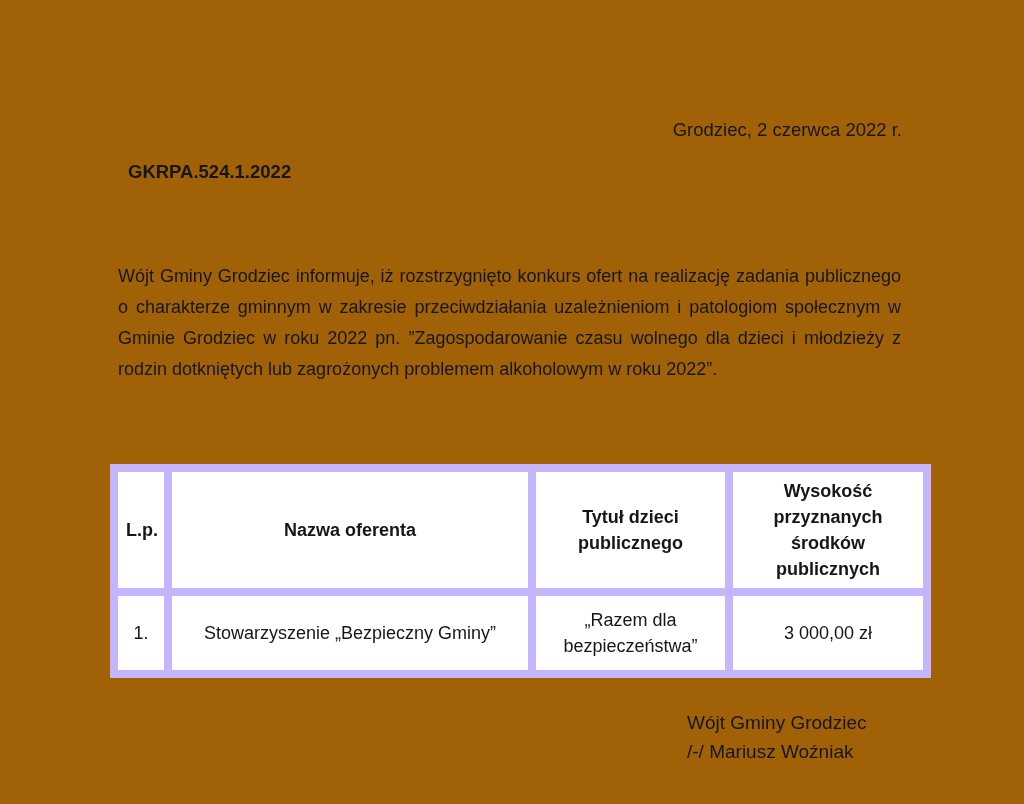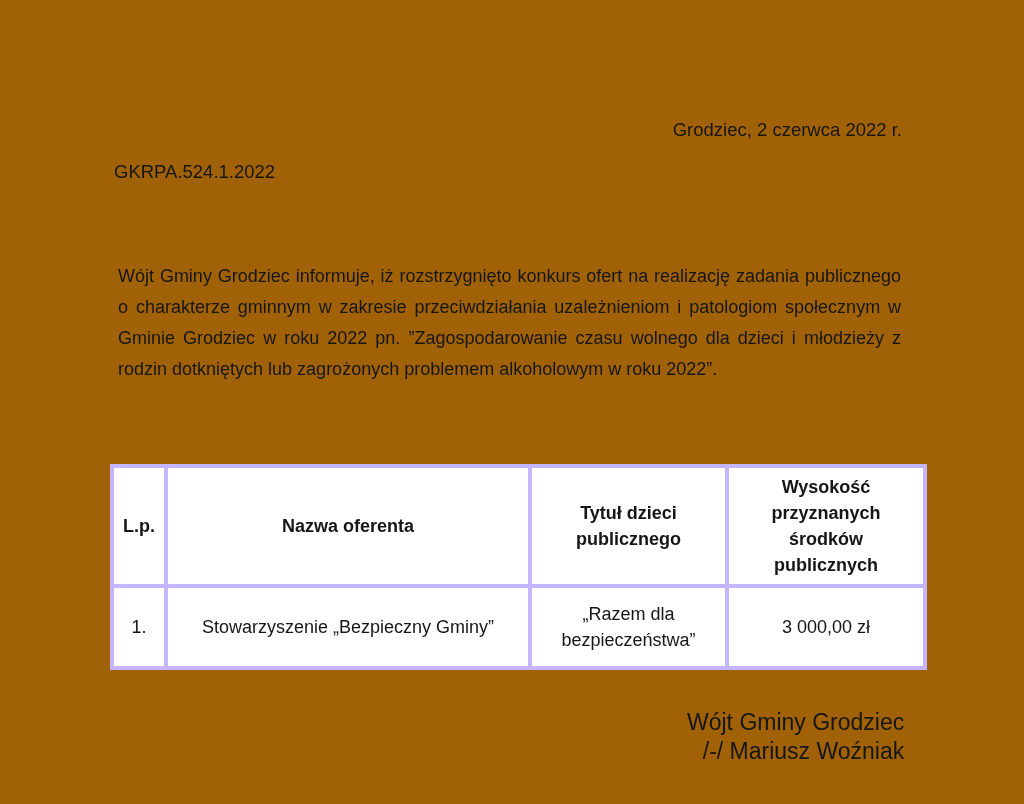--- a/index.html
+++ b/index.html
@@ -20,23 +20,23 @@
   .date-line {
     position: absolute;
     top: 119px;
     right: 122px;
     font-size: 18.5px;
     white-space: nowrap;
   }
   .ref-number {
     position: absolute;
     top: 161px;
-    left: 114px;
+    left: 128px;
     font-size: 18.5px;
-    font-weight: normal;
+    font-weight: bold;
     white-space: nowrap;
   }
   .doc-title {
     position: absolute;
     top: 205px;
     left: 0;
     width: 1024px;
     text-align: center;
     font-size: 19px;
     font-weight: bold;
@@ -54,41 +54,41 @@
   .grant-table {
     position: absolute;
     top: 464px;
     left: 110px;
     width: 795px;
     border-collapse: collapse;
     table-layout: fixed;
     font-size: 18px;
   }
   .grant-table th, .grant-table td {
-    border: 4px solid #c4b5fd;
+    border: 8px solid #c4b5fd;
     text-align: center;
     vertical-align: middle;
     padding: 6px 8px;
     background: #ffffff;
   }
   .grant-table th { font-weight: bold; line-height: 26px; }
   .grant-table td { font-weight: normal; line-height: 26px; }
   .col-lp   { width: 54px; }
   .col-name { width: 364px; }
   .col-task { width: 197px; }
   .col-amt  { width: 198px; }
   .grant-table thead tr { height: 104px; }
   .grant-table tbody tr { height: 82px; }
   .signature-block {
     position: absolute;
     top: 708px;
     left: 687px;
-    font-size: 23px;
+    font-size: 19px;
     line-height: 29px;
-    text-align: right;
+    text-align: left;
     white-space: nowrap;
   }
 </style>
 </head>
 <body>
 
 <div class="page">
 
   <div class="date-line">Grodziec, 2 czerwca 2022 r.</div>
 

